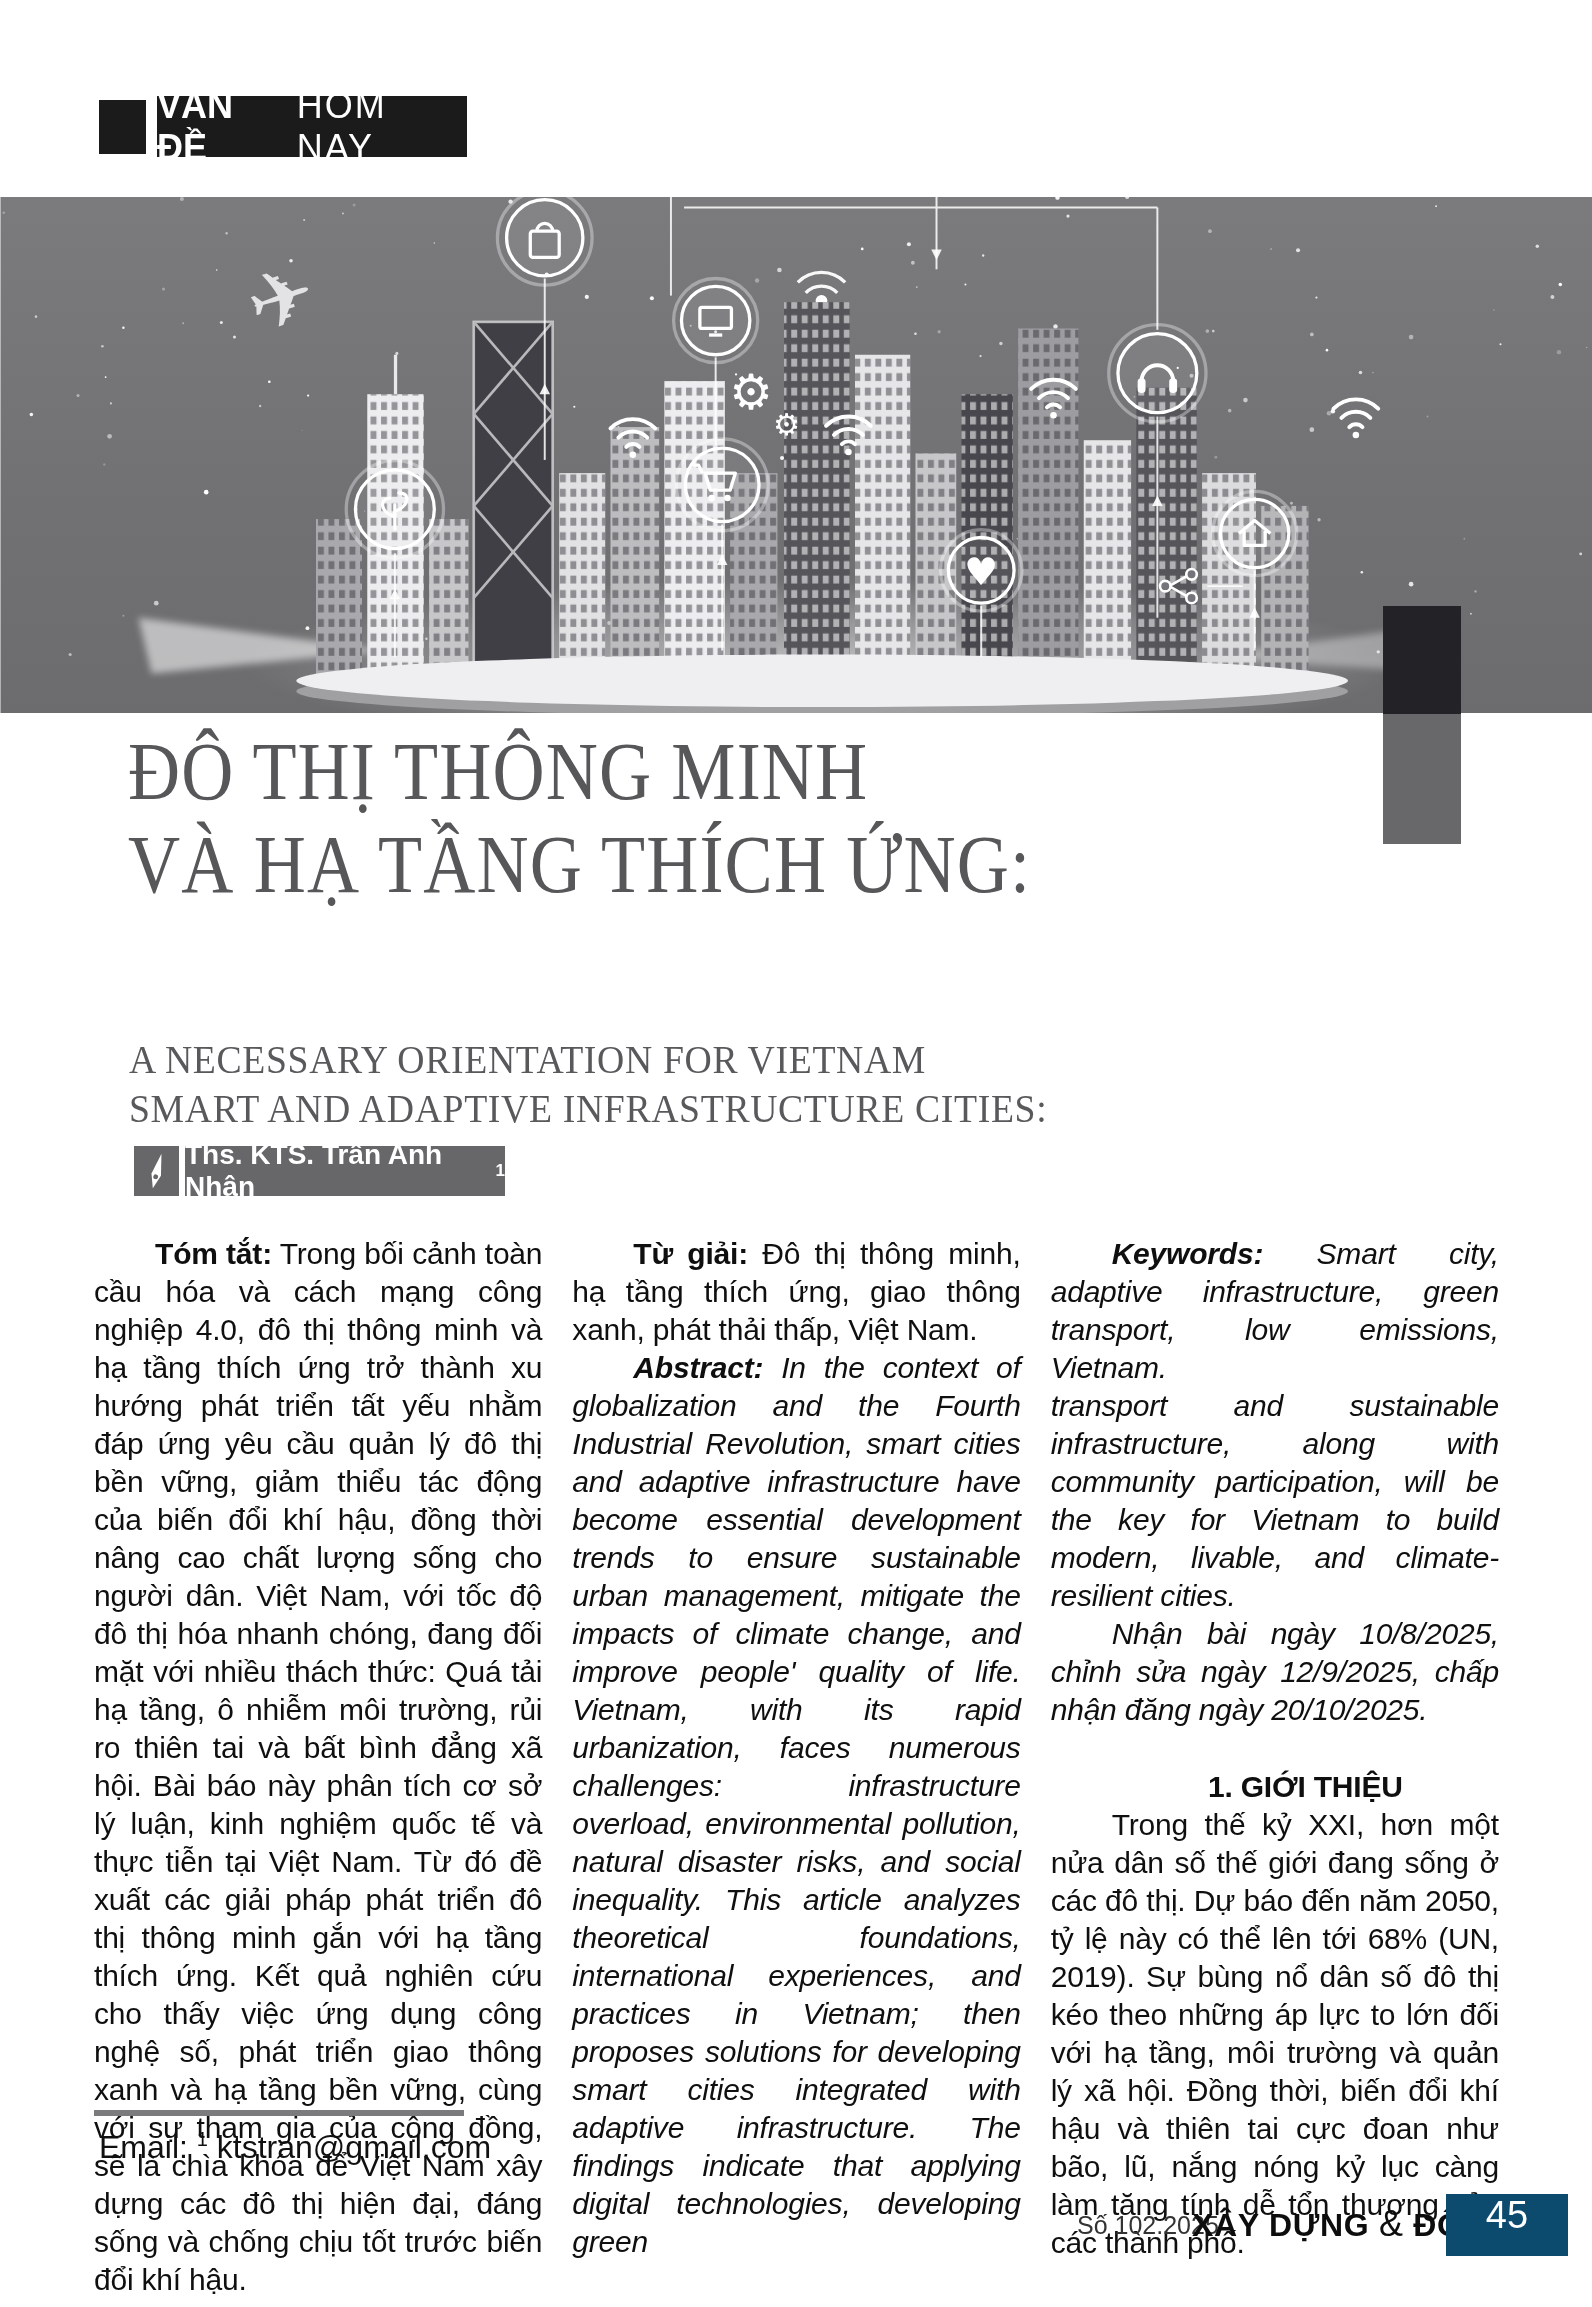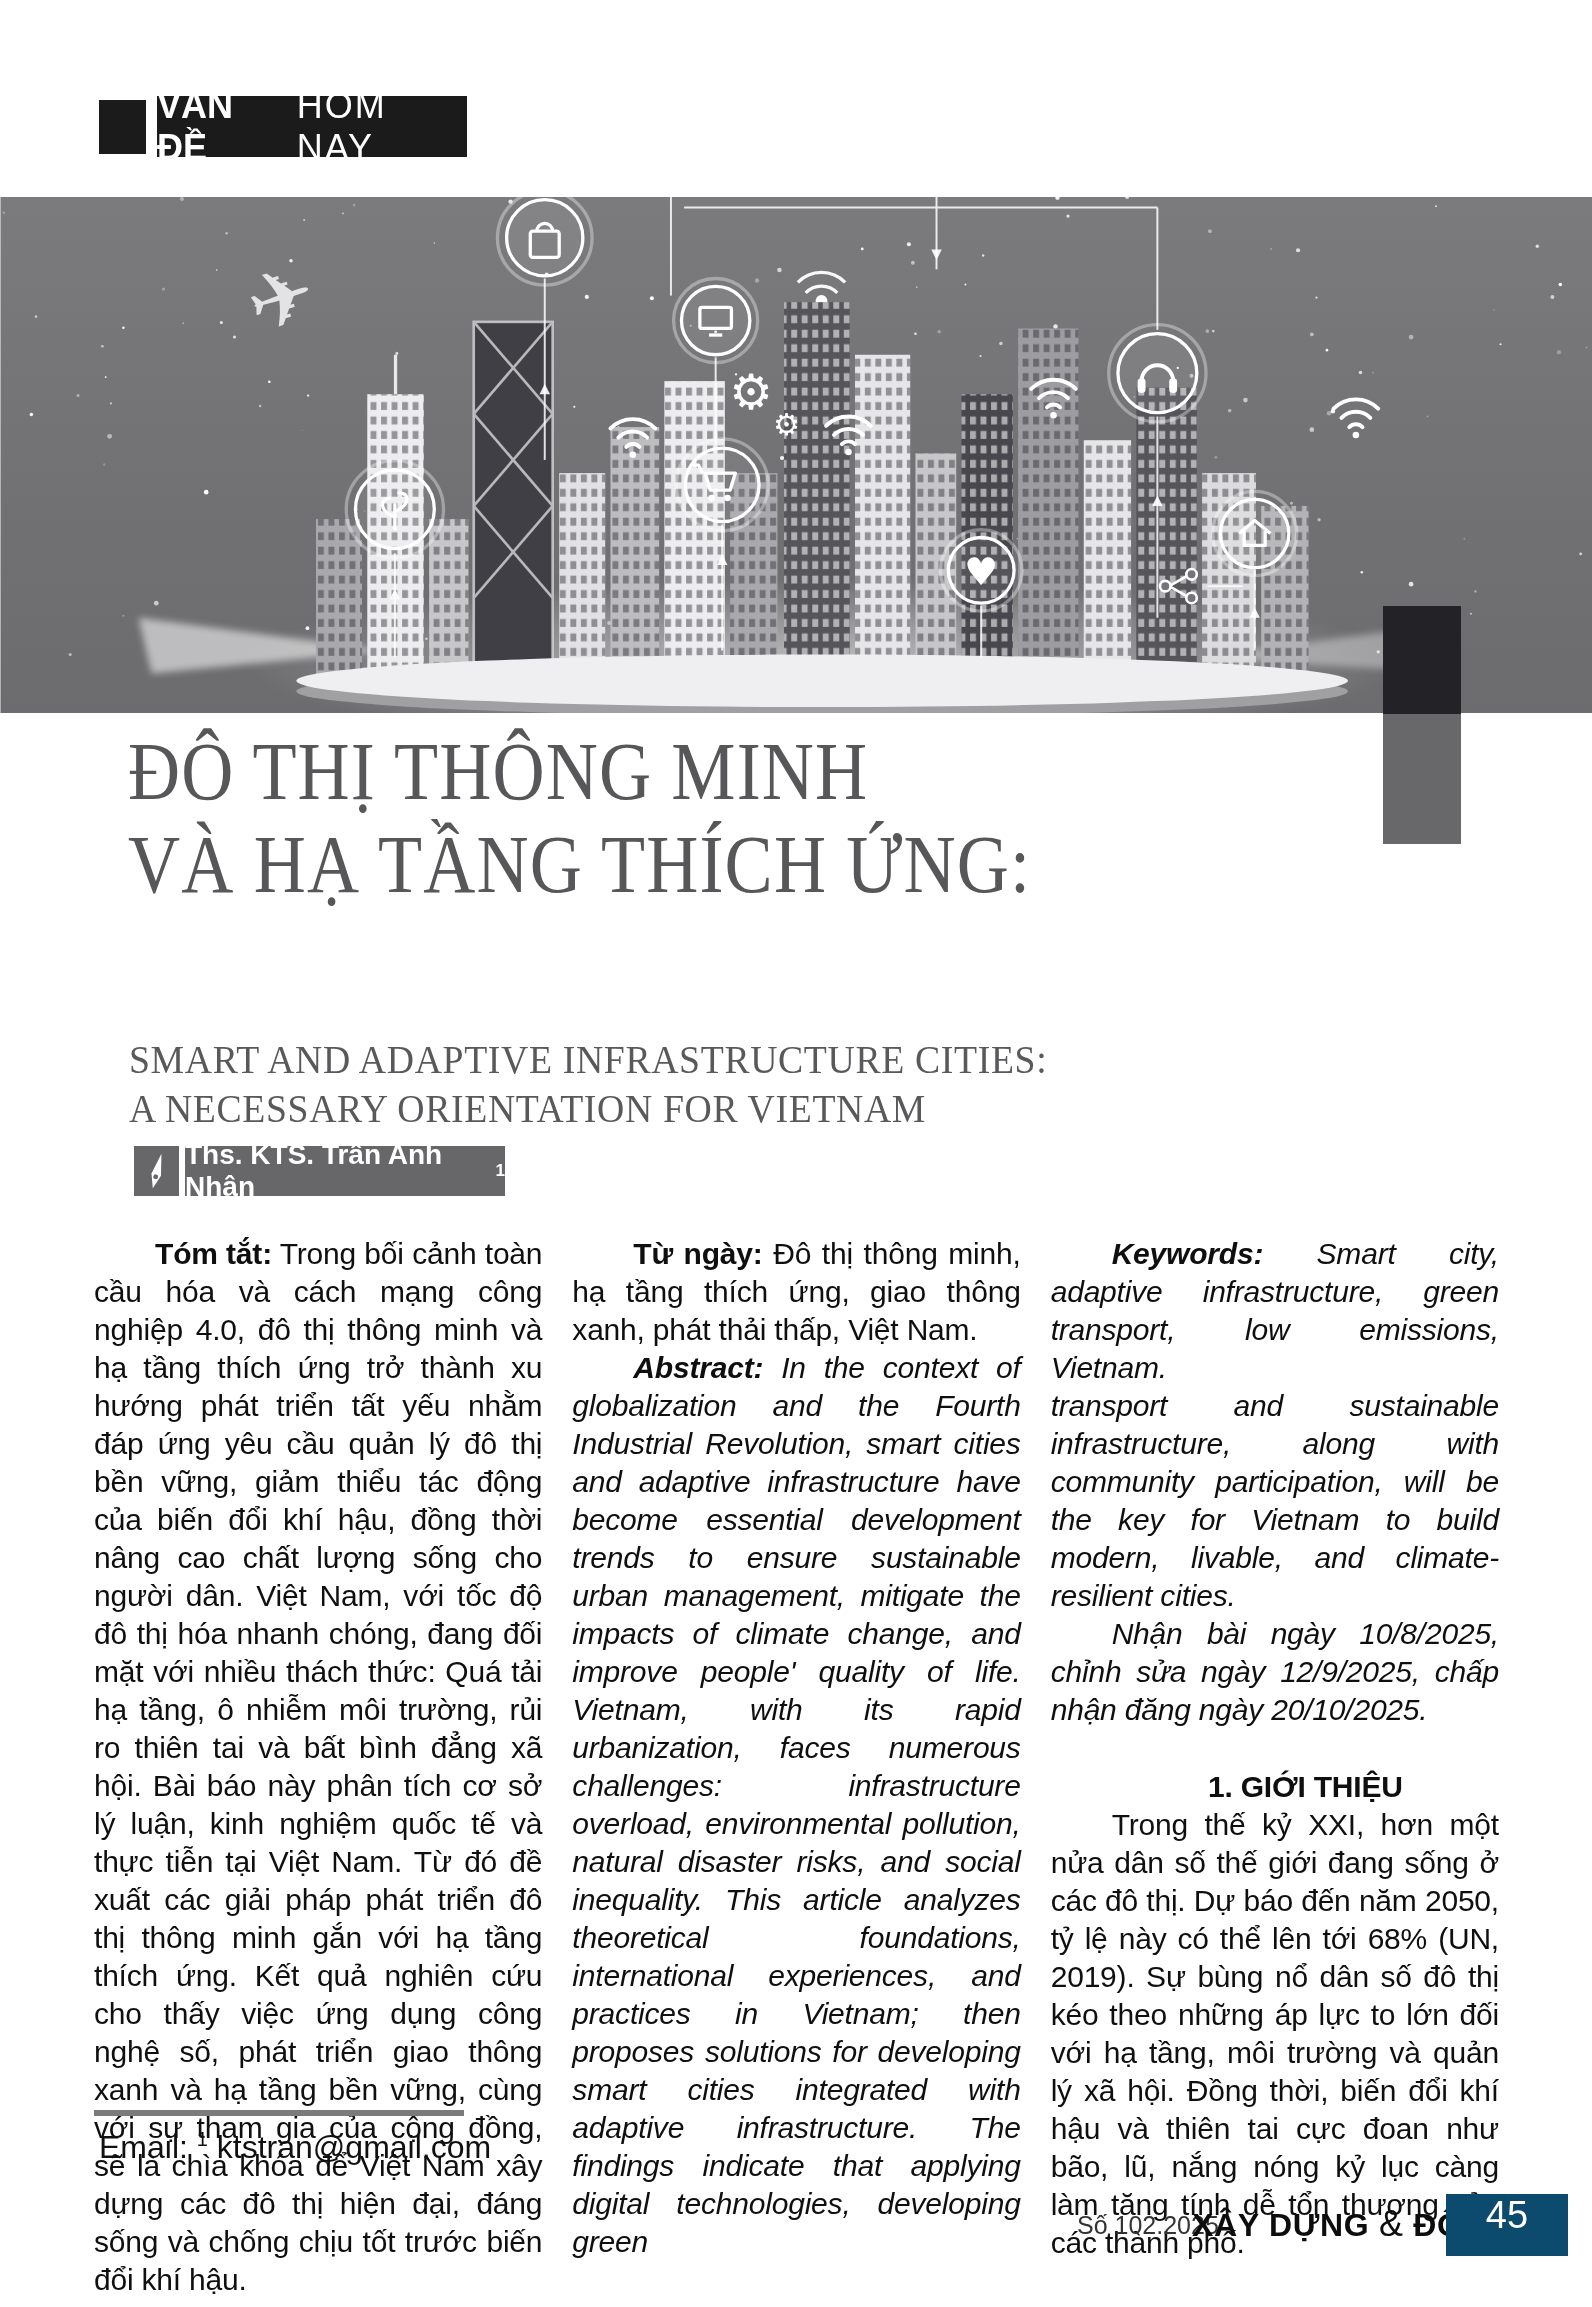--- a/index.html
+++ b/index.html
@@ -395,43 +395,43 @@
   </div>
 
   <div class="bar-dark"></div>
   <div class="bar-gray"></div>
 
   <div class="title">
     <div><span class="tline">ĐÔ THỊ THÔNG MINH</span></div>
     <div><span class="tline">VÀ HẠ TẦNG THÍCH ỨNG:</span></div>
   </div>
   <div class="subtitle">
+    <div><span class="sline">A NECESSARY ORIENTATION FOR VIETNAM</span></div>
     <div><span class="sline">SMART AND ADAPTIVE INFRASTRUCTURE CITIES:</span></div>
-    <div><span class="sline">A NECESSARY ORIENTATION FOR VIETNAM</span></div>
   </div>
 
   <div class="author">
     <div class="pen">
       <svg width="26" height="37" viewBox="0 0 24 34">
         <path d="M12 0 L16.5 20 L12 33 L7.5 20 Z" fill="#fff" transform="rotate(14 12 17)"></path>
         <circle cx="12" cy="22" r="2.2" fill="#67676a" transform="rotate(14 12 17)"></circle>
       </svg>
     </div>
     <div class="namebox">
       <span>Ths. KTS. Trần Anh Nhận</span>
         <sup>1</sup>
     </div>
   </div>
 
   <div class="cols">
     <div>
       <p><span class="lbl">Tóm tắt:</span><span> Trong bối cảnh toàn cầu hóa và cách mạng công nghiệp 4.0, đô thị thông minh và hạ tầng thích ứng trở thành xu hướng phát triển tất yếu nhằm đáp ứng yêu cầu quản lý đô thị bền vững, giảm thiểu tác động của biến đổi khí hậu, đồng thời nâng cao chất lượng sống cho người dân. Việt Nam, với tốc độ đô thị hóa nhanh chóng, đang đối mặt với nhiều thách thức: Quá tải hạ tầng, ô nhiễm môi trường, rủi ro thiên tai và bất bình đẳng xã hội. Bài báo này phân tích cơ sở lý luận, kinh nghiệm quốc tế và thực tiễn tại Việt Nam. Từ đó đề xuất các giải pháp phát triển đô thị thông minh gắn với hạ tầng thích ứng. Kết quả nghiên cứu cho thấy việc ứng dụng công nghệ số, phát triển giao thông xanh và hạ tầng bền vững, cùng với sự tham gia của cộng đồng, sẽ là chìa khóa để Việt Nam xây dựng các đô thị hiện đại, đáng sống và chống chịu tốt trước biến đổi khí hậu.</span></p>
     </div>
     <div>
-      <p><span class="lbl">Từ ngày:</span><span> Đô thị thông minh, hạ tầng thích ứng, giao thông xanh, phát thải thấp, Việt Nam.</span></p>
+      <p><span class="lbl">Từ giải:</span><span> Đô thị thông minh, hạ tầng thích ứng, giao thông xanh, phát thải thấp, Việt Nam.</span></p>
       <p class="it"><span class="lbl">Abstract:</span><span> In the context of globalization and the Fourth Industrial Revolution, smart cities and adaptive infrastructure have become essential development trends to ensure sustainable urban management, mitigate the impacts of climate change, and improve people' quality of life. Vietnam, with its rapid urbanization, faces numerous challenges: infrastructure overload, environmental pollution, natural disaster risks, and social inequality. This article analyzes theoretical foundations, international experiences, and practices in Vietnam; then proposes solutions for developing smart cities integrated with adaptive infrastructure. The findings indicate that applying digital technologies, developing green</span></p>
     </div>
     <div>
       <p class="it"><span class="lbl">Keywords:</span><span> Smart city, adaptive infrastructure, green transport, low emissions, Vietnam.</span></p>
       <p class="it noindent">transport and sustainable infrastructure, along with community participation, will be the key for Vietnam to build modern, livable, and climate-resilient cities.</p>
       <p class="it">Nhận bài ngày 10/8/2025, chỉnh sửa ngày 12/9/2025, chấp nhận đăng ngày 20/10/2025.</p>
       <p class="heading">1. GIỚI THIỆU</p>
       <p>Trong thế kỷ XXI, hơn một nửa dân số thế giới đang sống ở các đô thị. Dự báo đến năm 2050, tỷ lệ này có thể lên tới 68% (UN, 2019). Sự bùng nổ dân số đô thị kéo theo những áp lực to lớn đối với hạ tầng, môi trường và quản lý xã hội. Đồng thời, biến đổi khí hậu và thiên tai cực đoan như bão, lũ, nắng nóng kỷ lục càng làm tăng tính dễ tổn thương của các thành phố.</p>
     </div>
   </div>

